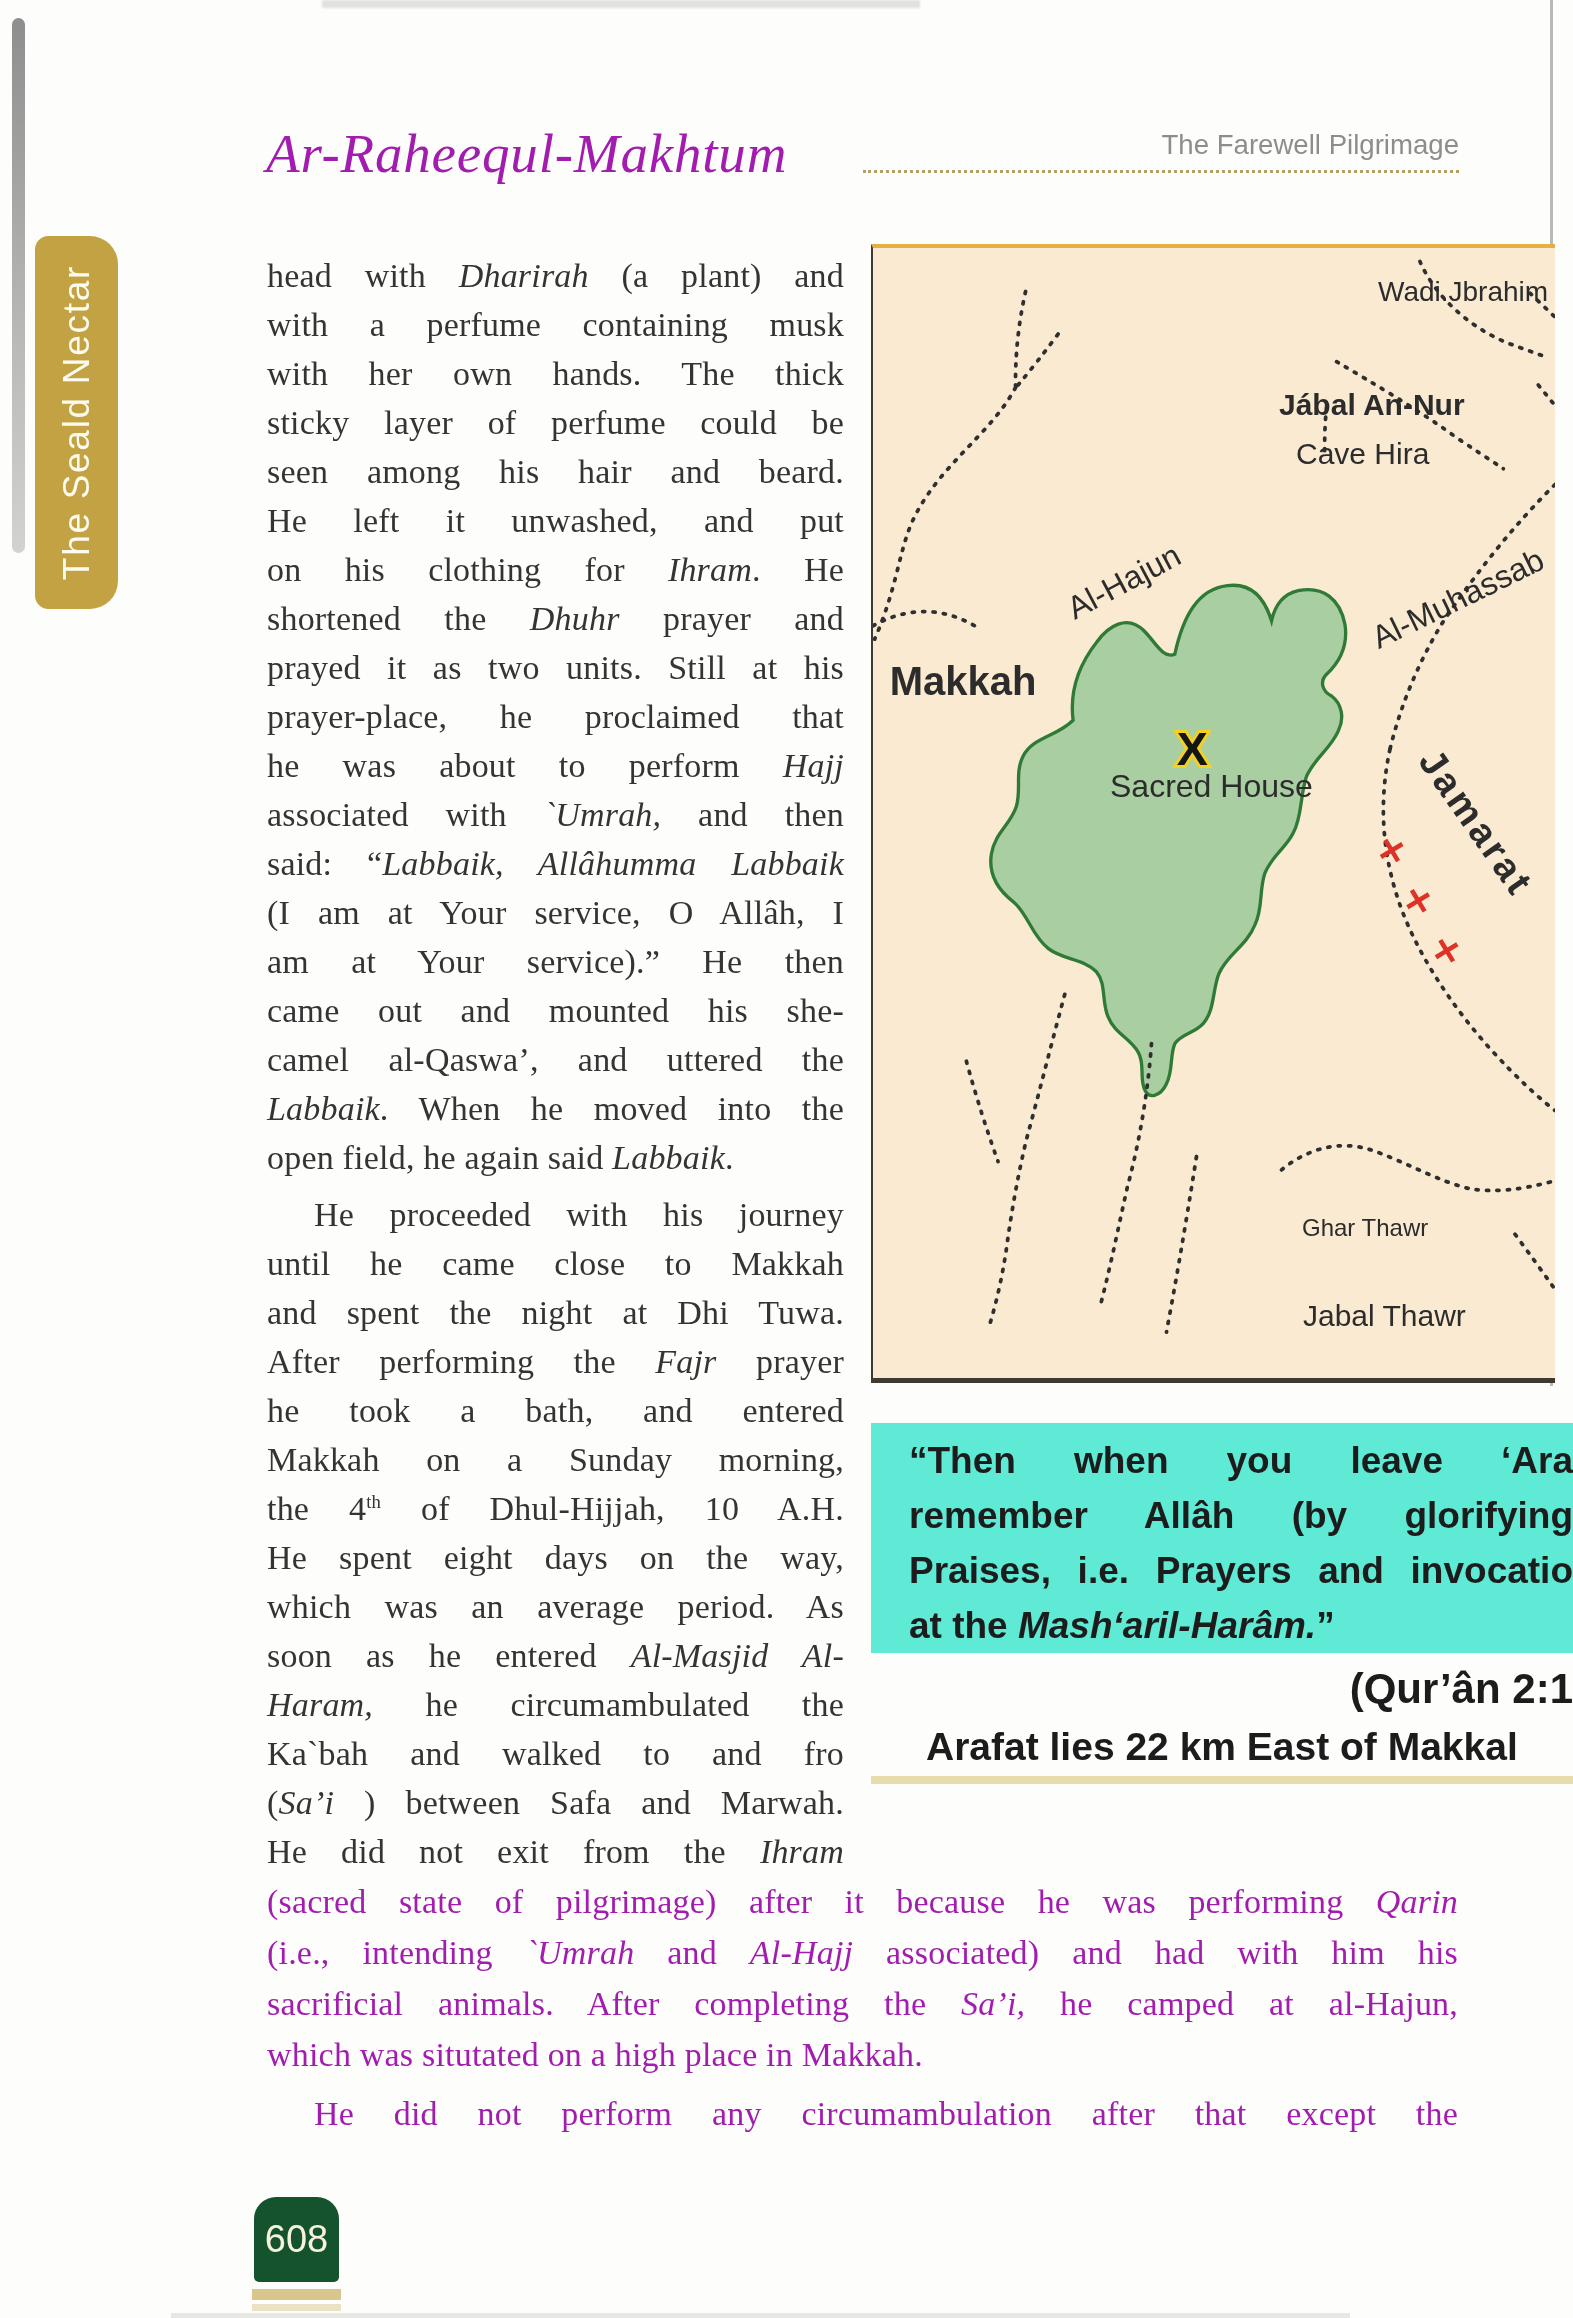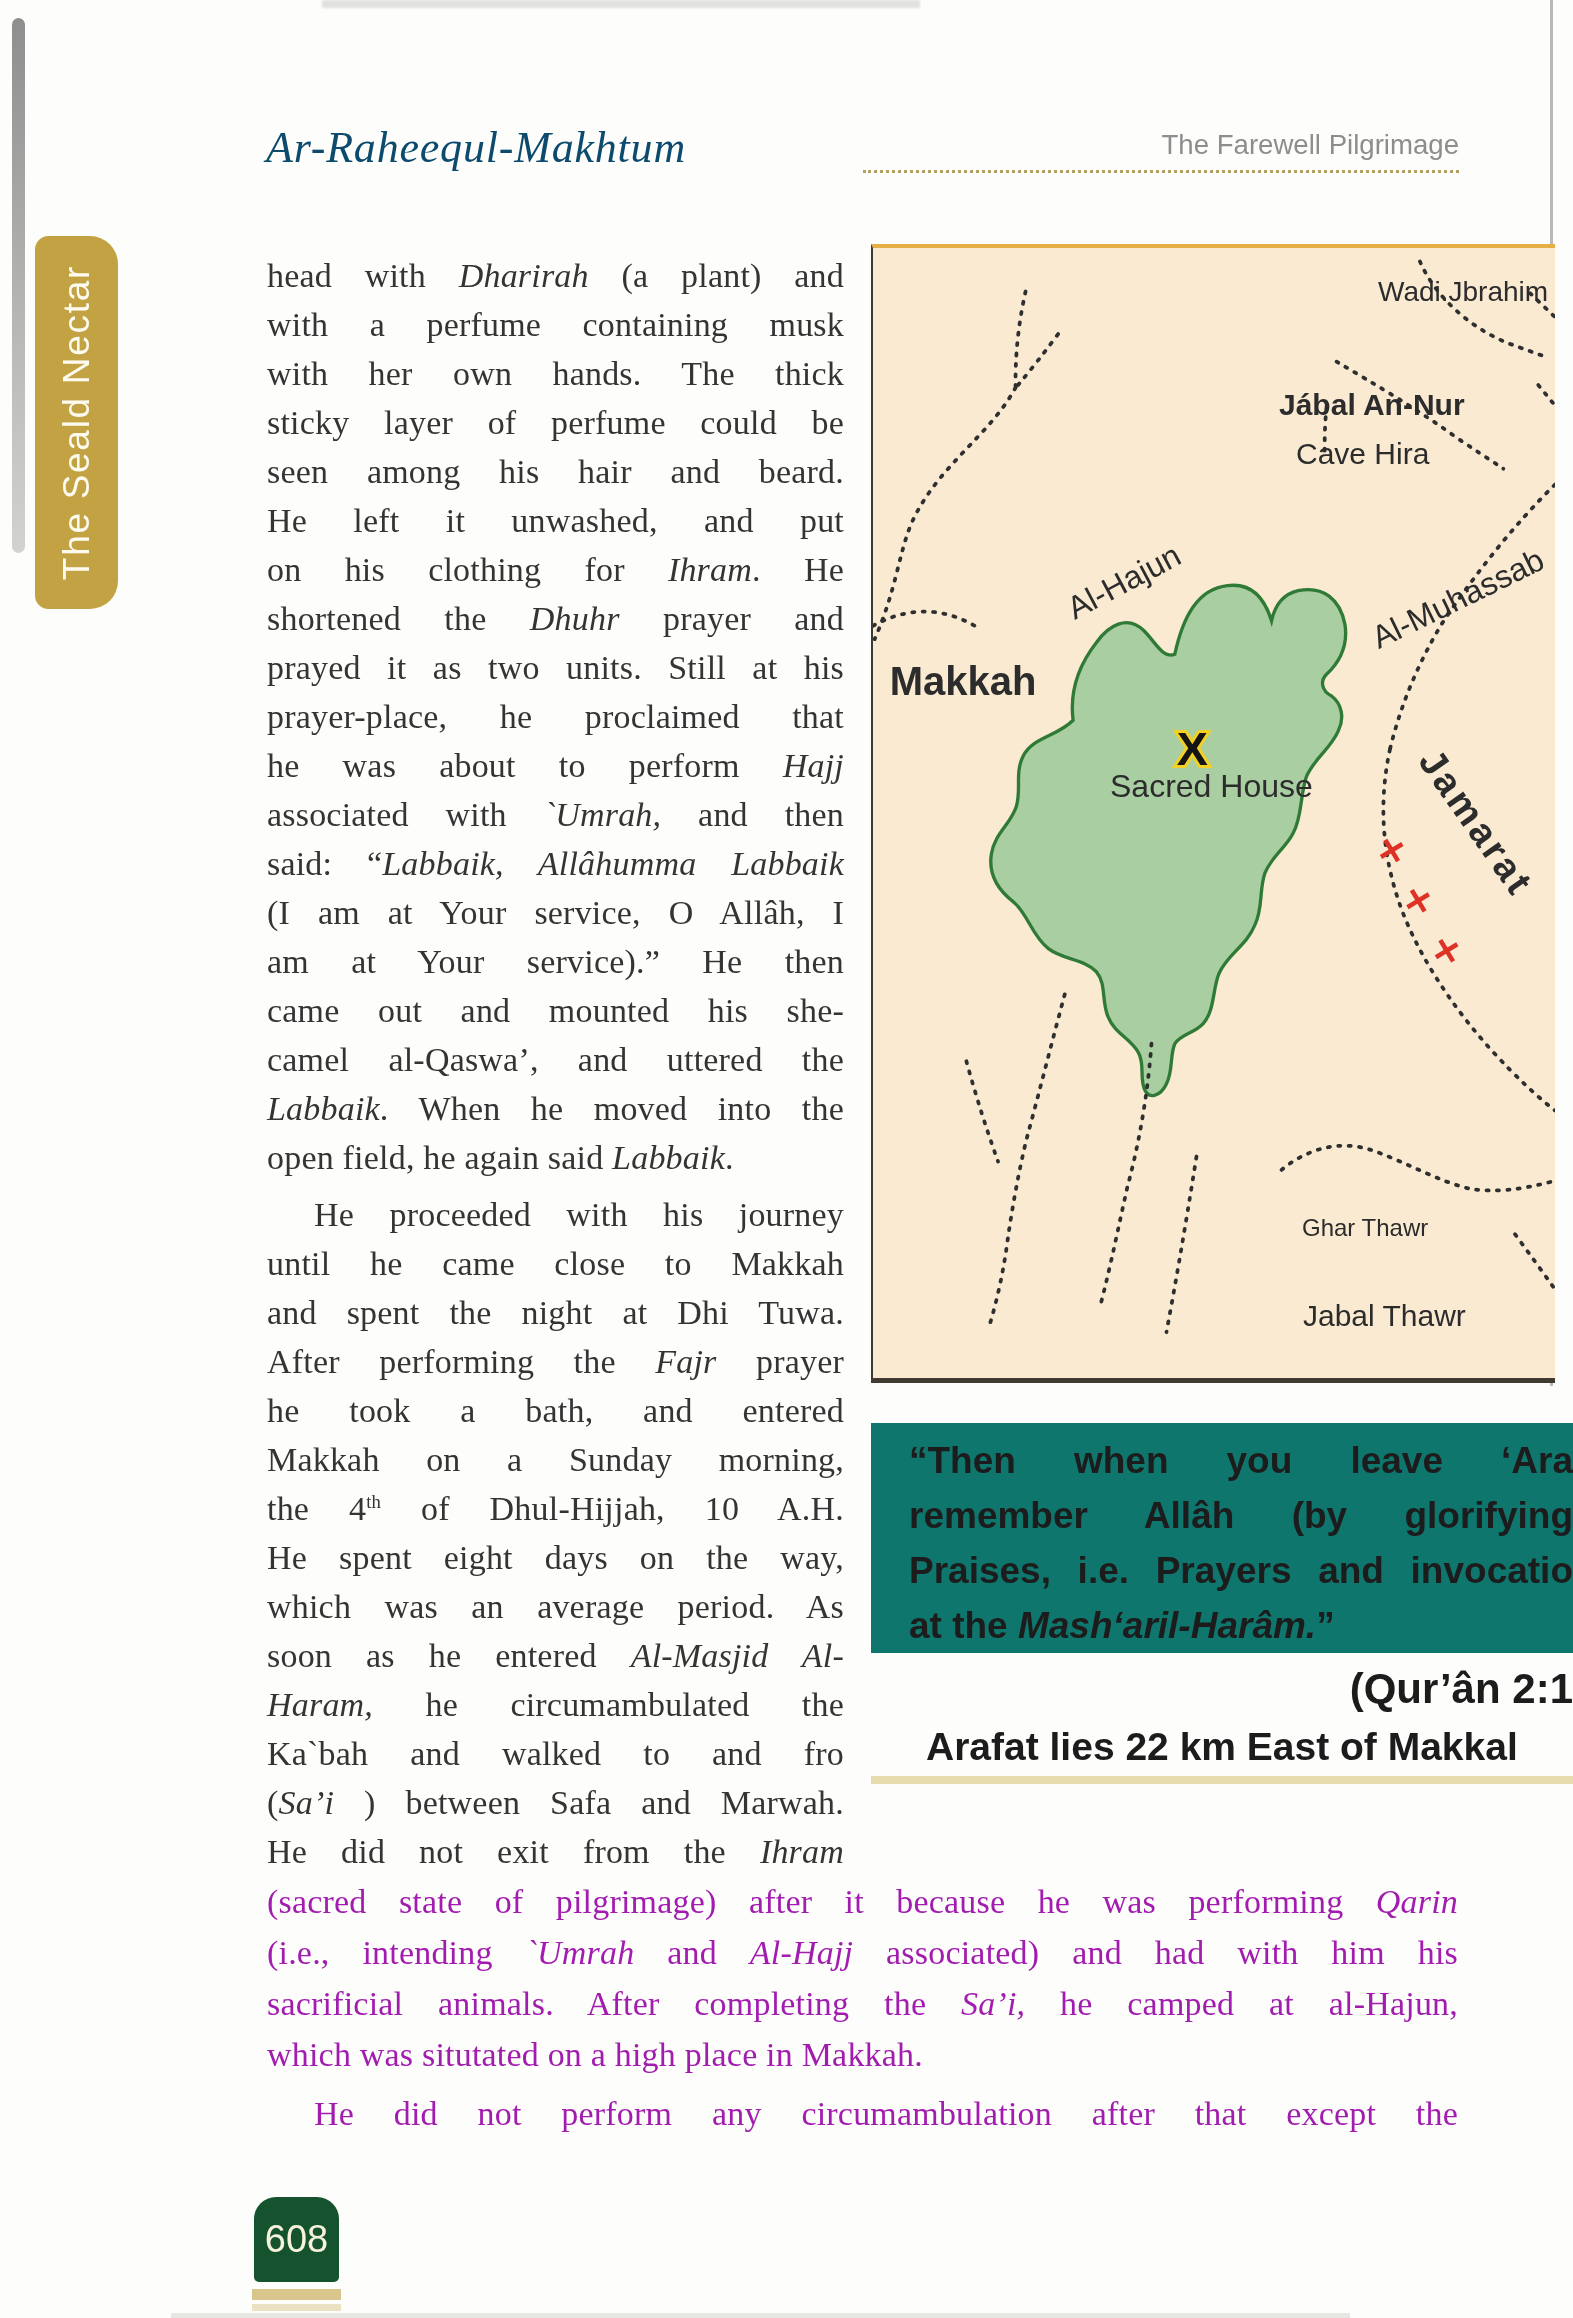--- a/index.html
+++ b/index.html
@@ -5,22 +5,22 @@
   html,body{margin:0;padding:0;background:#e9e9e9;}
   .page{position:relative;width:1573px;height:2319px;background:#fdfdfb;overflow:hidden;
         font-family:"Liberation Serif","DejaVu Serif",serif;}
   
   .edge-strip-top{position:absolute;left:322px;top:0;width:598px;height:7.5px;background:#9b9b9b;opacity:.28;filter:blur(0.8px);}
   .edge-strip-bottom{position:absolute;left:171px;top:2313px;width:1179px;height:5.9px;background:#d8d8d3;opacity:.6;}
   .left-gray-strip{position:absolute;left:11.7px;top:18.4px;width:13.4px;height:535px;
         background:linear-gradient(to bottom,#8e8e8e,#b9b9b8 60%,#d2d2d0);border-radius:6.7px;}
   .right-scan-line{position:absolute;left:1550px;top:0;width:3.3px;height:1386px;background:#adadab;opacity:.85;}
   
-  .script-title{position:absolute;left:266px;top:122px;font-style:italic;font-size:44px;
-        color:#0c4a6e;letter-spacing:0.8px;white-space:nowrap;}
+  .script-title{position:absolute;left:266px;top:122px;font-style:italic;font-size:55px;
+        color:#a21caf;letter-spacing:0.8px;white-space:nowrap;}
   .header-dots{position:absolute;left:863px;top:132px;width:596px;height:38px;
         border-bottom:3.3px dotted #b3a163;}
   .chapter-title{position:absolute;left:1041px;top:129px;width:418px;text-align:right;
         font-family:"Liberation Sans","DejaVu Sans",sans-serif;font-size:27.6px;color:#8d8d8d;white-space:nowrap;}
   
   .side-tab{position:absolute;left:35px;top:236px;width:83px;height:373px;background:#c2a242;
         border-radius:13.4px 28px 28px 13.4px;display:flex;align-items:center;justify-content:center;}
   .side-tab span{writing-mode:vertical-rl;transform:rotate(180deg);color:#fdfbef;
         font-family:"Liberation Sans","DejaVu Sans",sans-serif;font-size:37px;letter-spacing:1.7px;white-space:nowrap;}
   
@@ -34,21 +34,21 @@
   
   .map{position:absolute;left:871px;top:244px;width:684px;height:1139px;box-sizing:border-box;
        background:#f9ead1;border-top:4.2px solid #e5af46;border-left:2.5px solid #3f3b31;border-bottom:5px solid #3f3b31;
        overflow:hidden;}
   .map svg{position:absolute;left:0;top:0;width:100%;height:100%;}
   .map .lbl{position:absolute;white-space:nowrap;font-family:"Liberation Sans","DejaVu Sans",sans-serif;color:#2c2c2c;}
   .dots{fill:none;stroke:#2f2f2f;stroke-width:4.5;stroke-dasharray:2.5 10;stroke-linecap:round;}
   .blob{fill:#a9cea2;stroke:#2f7a36;stroke-width:4;}
   
   .quote{position:absolute;left:871px;top:1423px;width:702px;box-sizing:border-box;padding:10px 0 0 38px;
-         background:#0f766e;font-family:"Liberation Sans","DejaVu Sans",sans-serif;font-weight:bold;
+         background:#5eead4;font-family:"Liberation Sans","DejaVu Sans",sans-serif;font-weight:bold;
          font-size:37px;line-height:55px;color:#1c1c1c;}
   .quote .tline{text-align:justify;text-align-last:justify;}
   .quote .tline.nj{text-align-last:left;}
   .quote-ref{position:absolute;left:871px;top:1665px;width:702px;text-align:right;
          font-family:"Liberation Sans","DejaVu Sans",sans-serif;font-weight:bold;font-size:42px;color:#1c1c1c;white-space:nowrap;}
   .quote-note{position:absolute;left:926px;top:1725px;width:660px;
          font-family:"Liberation Sans","DejaVu Sans",sans-serif;font-weight:bold;font-size:39px;color:#1c1c1c;white-space:nowrap;}
   .quote-bottom-strip{position:absolute;left:871px;top:1776px;width:702px;height:8.4px;background:#e7dcae;}
   
   .page-tab{position:absolute;left:254px;top:2197px;width:85px;height:85px;background:#14532d;

